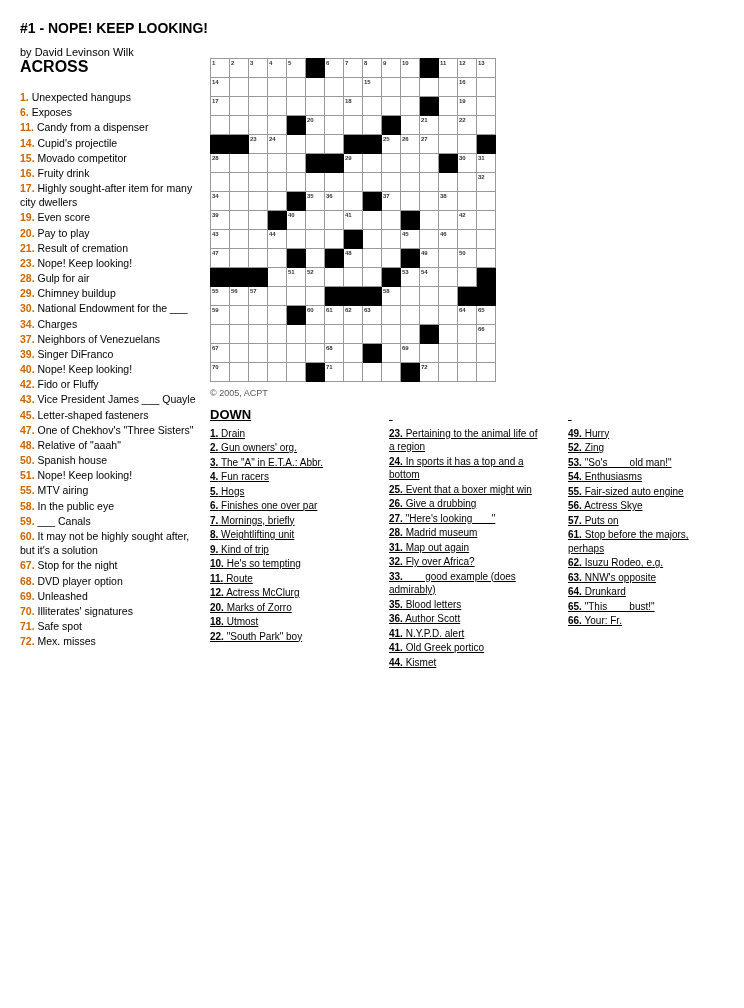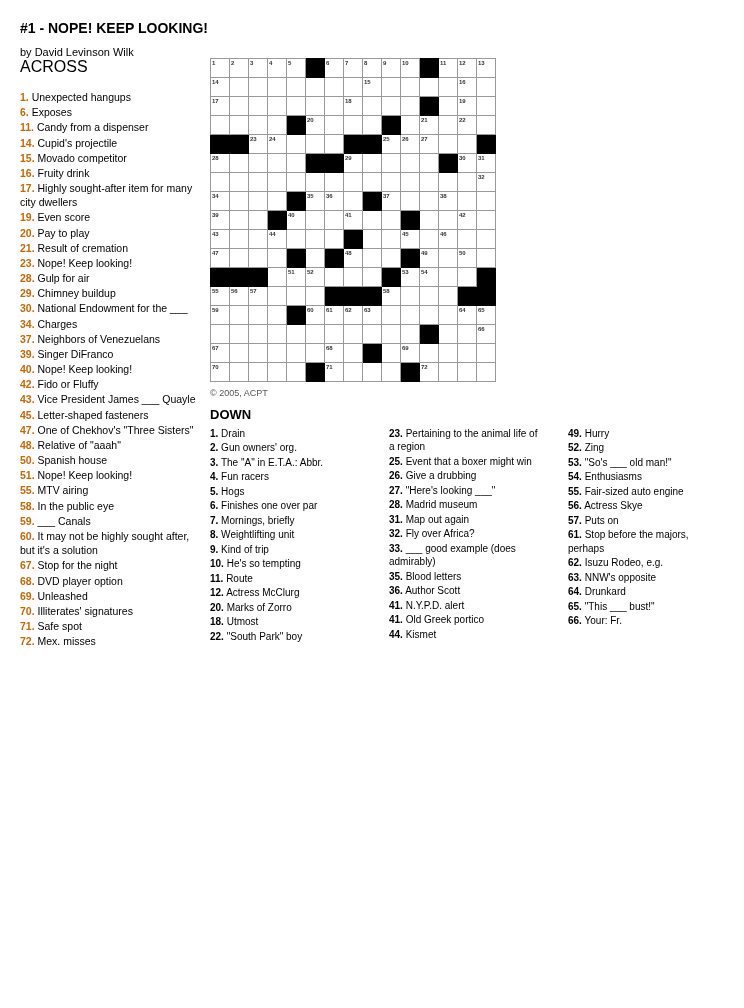--- a/index.html
+++ b/index.html
@@ -22,21 +22,21 @@
     }
     .main-layout {
       display: flex;
       gap: 10px;
     }
     .left-col {
       width: 180px;
       flex-shrink: 0;
     }
     .section-header {
-      font-weight: normal;
+      font-weight: bold;
       font-size: 16px;
       margin-bottom: 4px;
     }
     .clues-list {
       list-style: none;
       font-size: 10.5px;
       line-height: 1.35;
       margin-top: 14px;
     }
     .clues-list li {
@@ -83,20 +83,21 @@
     .copyright {
       font-size: 9px;
       color: #555;
       margin-bottom: 8px;
     }
     .bottom-clues {
       display: flex;
       gap: 23px;
       font-size: 10px;
       line-height: 1.35;
+      text-decoration: underline;
     }
     .clue-column {
       flex: 1;
     }
     .clue-section-title {
       font-weight: bold;
       font-size: 13px;
       margin-bottom: 3px;
     }
     .bottom-clues-list {
@@ -632,20 +633,21 @@
           <li><span class="bottom-clue-num">12.</span> Actress McClurg</li>
           <li><span class="bottom-clue-num">20.</span> Marks of Zorro</li>
           <li><span class="bottom-clue-num">18.</span> Utmost</li>
           <li><span class="bottom-clue-num">22.</span> "South Park" boy</li>
         </ul>
       </div>
       <div class="clue-column">
         <div class="clue-section-title">&nbsp;</div>
         <ul class="bottom-clues-list">
           <li><span class="bottom-clue-num">23.</span> Pertaining to the animal life of a region</li>
+          <li><span class="bottom-clue-num">24.</span> In sports it has a top and a bottom</li>
           <li><span class="bottom-clue-num">25.</span> Event that a boxer might win</li>
           <li><span class="bottom-clue-num">26.</span> Give a drubbing</li>
           <li><span class="bottom-clue-num">27.</span> "Here's looking ___"</li>
           <li><span class="bottom-clue-num">28.</span> Madrid museum</li>
           <li><span class="bottom-clue-num">31.</span> Map out again</li>
           <li><span class="bottom-clue-num">32.</span> Fly over Africa?</li>
           <li><span class="bottom-clue-num">33.</span> ___ good example (does admirably)</li>
           <li><span class="bottom-clue-num">35.</span> Blood letters</li>
           <li><span class="bottom-clue-num">36.</span> Author Scott</li>
           <li><span class="bottom-clue-num">41.</span> N.Y.P.D. alert</li>

